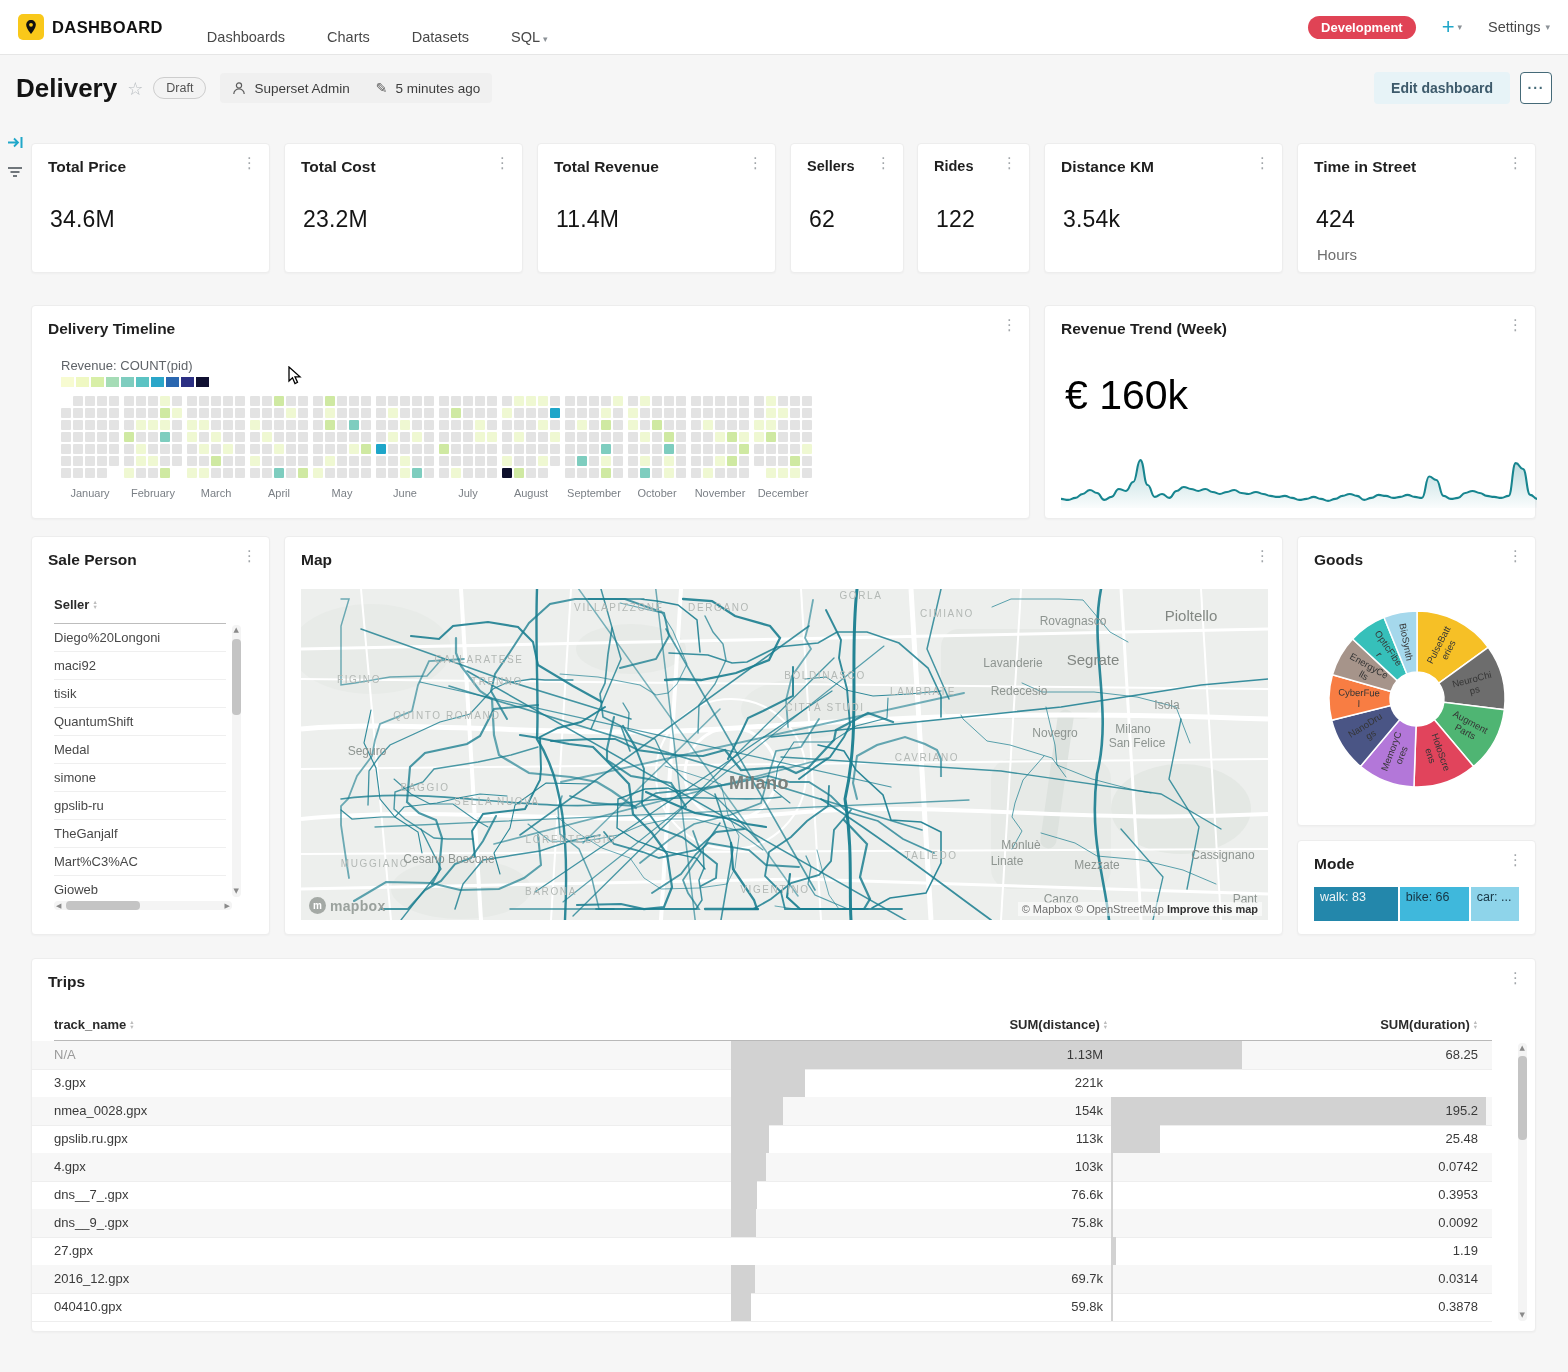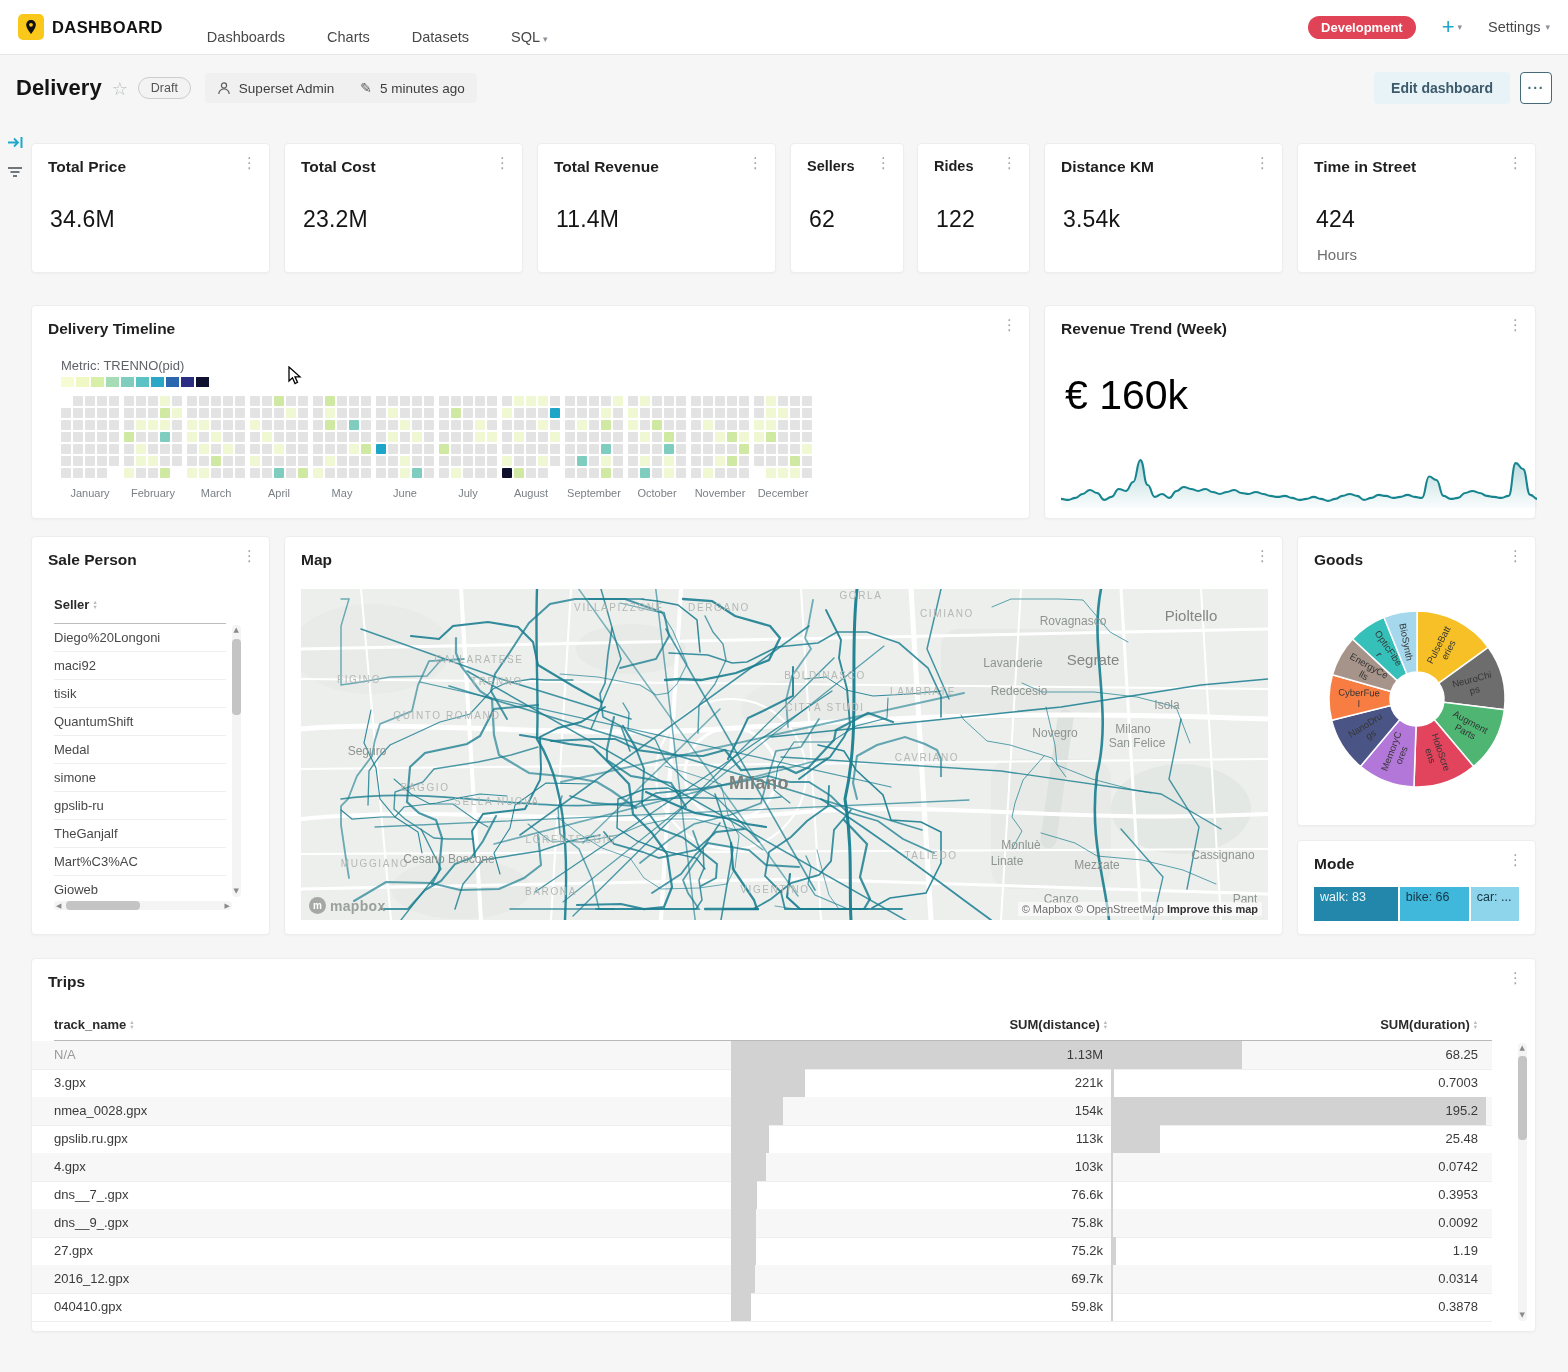--- a/index.html
+++ b/index.html
@@ -13,21 +13,21 @@
   .logo-text{font-weight:bold;font-size:16.5px;letter-spacing:.4px;color:#111;}
   .nav-items{display:flex;gap:42px;margin-left:44px;}
   .nav-item{font-size:14.5px;color:#484848;cursor:pointer;margin-top:20px;}
   .nav-right{margin-left:auto;display:flex;align-items:center;gap:26px;}
   .env-pill{background:#e04355;color:#fff;font-size:13px;font-weight:bold;border-radius:12px;padding:4px 13px;}
   .plus-btn{color:#20a7c9;font-size:22px;font-weight:400;line-height:1;display:flex;align-items:center;gap:3px;cursor:pointer;}
   .caret{font-size:9px;color:#8b9196;font-family:"DejaVu Sans",sans-serif;}
   .settings{font-size:14.5px;color:#484848;display:flex;align-items:center;gap:5px;cursor:pointer;}
   
   .titlebar{position:absolute;left:0;top:55px;width:1568px;height:66px;display:flex;align-items:center;box-sizing:border-box;padding:0 16px;}
-  .page-title{font-size:22px;font-weight:600;color:#141414;}
+  .page-title{font-size:26px;font-weight:600;color:#141414;}
   .star{font-size:18px;color:#b5babe;margin-left:10px;font-family:"DejaVu Sans",sans-serif;cursor:pointer;}
   .draft-pill{margin-left:10px;border:1px solid #cdcdcd;background:#f3f3f3;color:#535353;font-size:12.5px;border-radius:11px;padding:3px 12px;}
   .meta-chip{margin-left:14px;background:#f0f0f0;border-radius:4px;padding:7px 12px;display:flex;align-items:center;gap:8px;font-size:13.5px;color:#3d3d3d;}
   .meta-sep{width:10px;}
   .icon-sm{font-family:"DejaVu Sans",sans-serif;color:#5c5c5c;font-size:14px;}
   .tb-right{margin-left:auto;display:flex;align-items:center;gap:10px;}
   .edit-btn{background:#e7f3f7;color:#3d5a6b;font-weight:600;font-size:14px;border:none;border-radius:4px;
             padding:8px 17px;cursor:pointer;font-family:"Liberation Sans",sans-serif;}
   .more-btn{width:30px;height:30px;border:1px solid #456a78;border-radius:4px;background:#fff;color:#456a78;
             font-weight:bold;font-size:14px;letter-spacing:1px;display:flex;align-items:center;justify-content:center;cursor:pointer;}
@@ -182,21 +182,21 @@
       <span class="panel-title">Time in Street</span>
       <span class="kebab">⋮</span>
       <div class="kpi-value">424</div>
       <div class="kpi-sub">Hours</div>
     </section>
   </div>
 
 <section class="card" id="timeline-card" style="left:31px;top:305px;width:999px;height:214px;">
   <span class="panel-title">Delivery Timeline</span>
   <span class="kebab">⋮</span>
-  <span class="metric-label">Metric: TRENNO(pid)</span>
+  <span class="metric-label">Revenue: COUNT(pid)</span>
   <div class="legend-row" id="hm-legend">
       <span class="legend-sw" style="background: rgb(247, 251, 209);"></span>
       <span class="legend-sw" style="background: rgb(239, 248, 194);"></span>
       <span class="legend-sw" style="background: rgb(216, 239, 167);"></span>
       <span class="legend-sw" style="background: rgb(165, 220, 182);"></span>
       <span class="legend-sw" style="background: rgb(126, 205, 191);"></span>
       <span class="legend-sw" style="background: rgb(91, 195, 195);"></span>
       <span class="legend-sw" style="background: rgb(42, 166, 201);"></span>
       <span class="legend-sw" style="background: rgb(42, 103, 176);"></span>
       <span class="legend-sw" style="background: rgb(43, 47, 131);"></span>
@@ -1013,24 +1013,20 @@
           <div class="trip-bar" style="width: 131.25px;"></div>
           <span class="trip-val">68.25</span>
         </div>
       </div>
       <div class="trip-row" style="top: 28px;">
         <span class="trip-name">3.gpx</span>
         <div class="trip-cell" style="left: 699px; width: 380px;">
           <div class="trip-bar" style="width: 74.48px;"></div>
           <span class="trip-val">221k</span>
         </div>
-        <div class="trip-cell" style="left: 1079px; width: 375px;">
-          <div class="trip-bar" style="width: 3px;"></div>
-          <span class="trip-val">0.7003</span>
-        </div>
       </div>
       <div class="trip-row stripe" style="top: 56px;">
         <span class="trip-name">nmea_0028.gpx</span>
         <div class="trip-cell" style="left: 699px; width: 380px;">
           <div class="trip-bar" style="width: 51.68px;"></div>
           <span class="trip-val">154k</span>
         </div>
         <div class="trip-cell" style="left: 1079px; width: 375px;">
           <div class="trip-bar" style="width: 375px;"></div>
           <span class="trip-val">195.2</span>
@@ -1075,24 +1071,20 @@
           <div class="trip-bar" style="width: 25.46px;"></div>
           <span class="trip-val">75.8k</span>
         </div>
         <div class="trip-cell" style="left: 1079px; width: 375px;">
           <div class="trip-bar" style="width: 2px;"></div>
           <span class="trip-val">0.0092</span>
         </div>
       </div>
       <div class="trip-row" style="top: 196px;">
         <span class="trip-name">27.gpx</span>
-        <div class="trip-cell" style="left: 699px; width: 380px;">
-          <div class="trip-bar" style="width: 25.46px;"></div>
-          <span class="trip-val">75.2k</span>
-        </div>
         <div class="trip-cell" style="left: 1079px; width: 375px;">
           <div class="trip-bar" style="width: 4.5px;"></div>
           <span class="trip-val">1.19</span>
         </div>
       </div>
       <div class="trip-row stripe" style="top: 224px;">
         <span class="trip-name">2016_12.gpx</span>
         <div class="trip-cell" style="left: 699px; width: 380px;">
           <div class="trip-bar" style="width: 23.56px;"></div>
           <span class="trip-val">69.7k</span>

